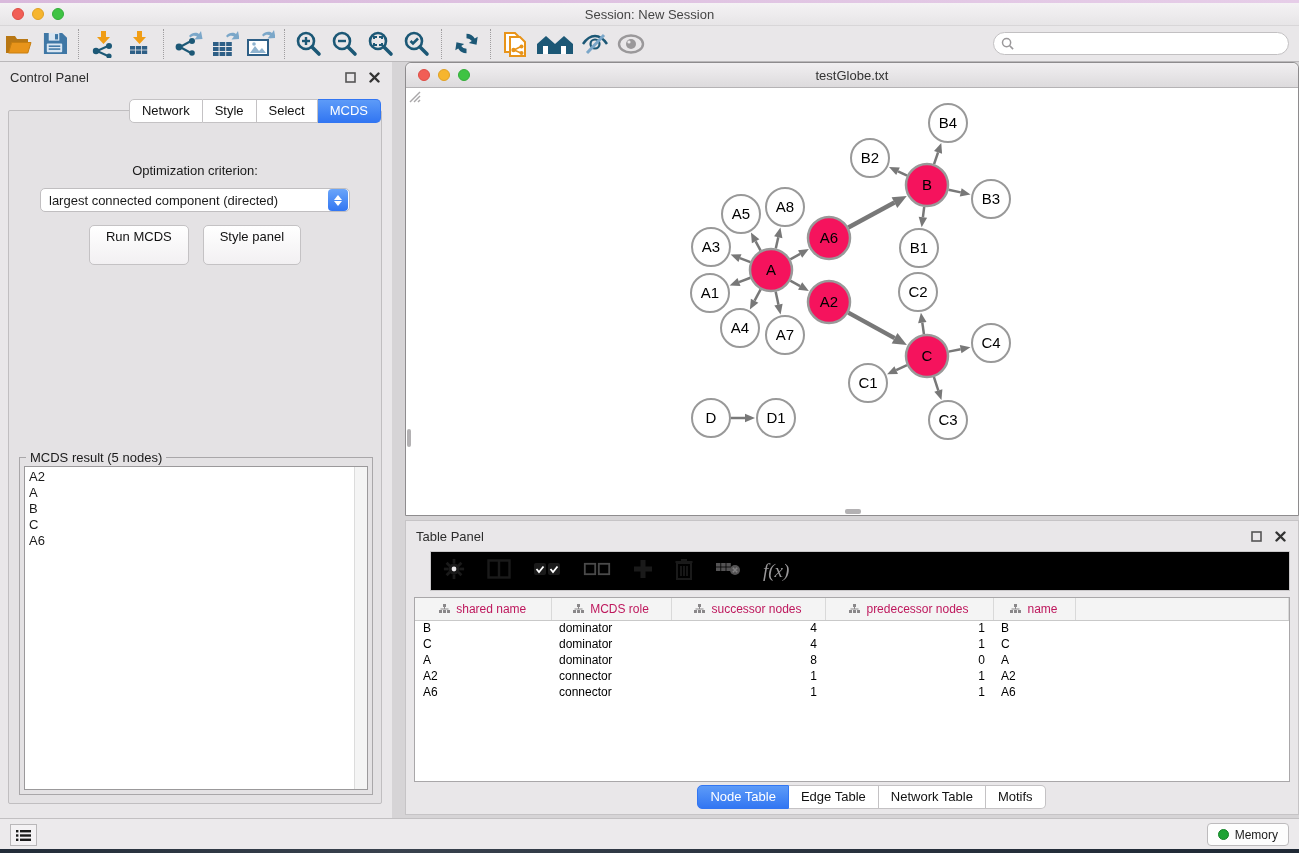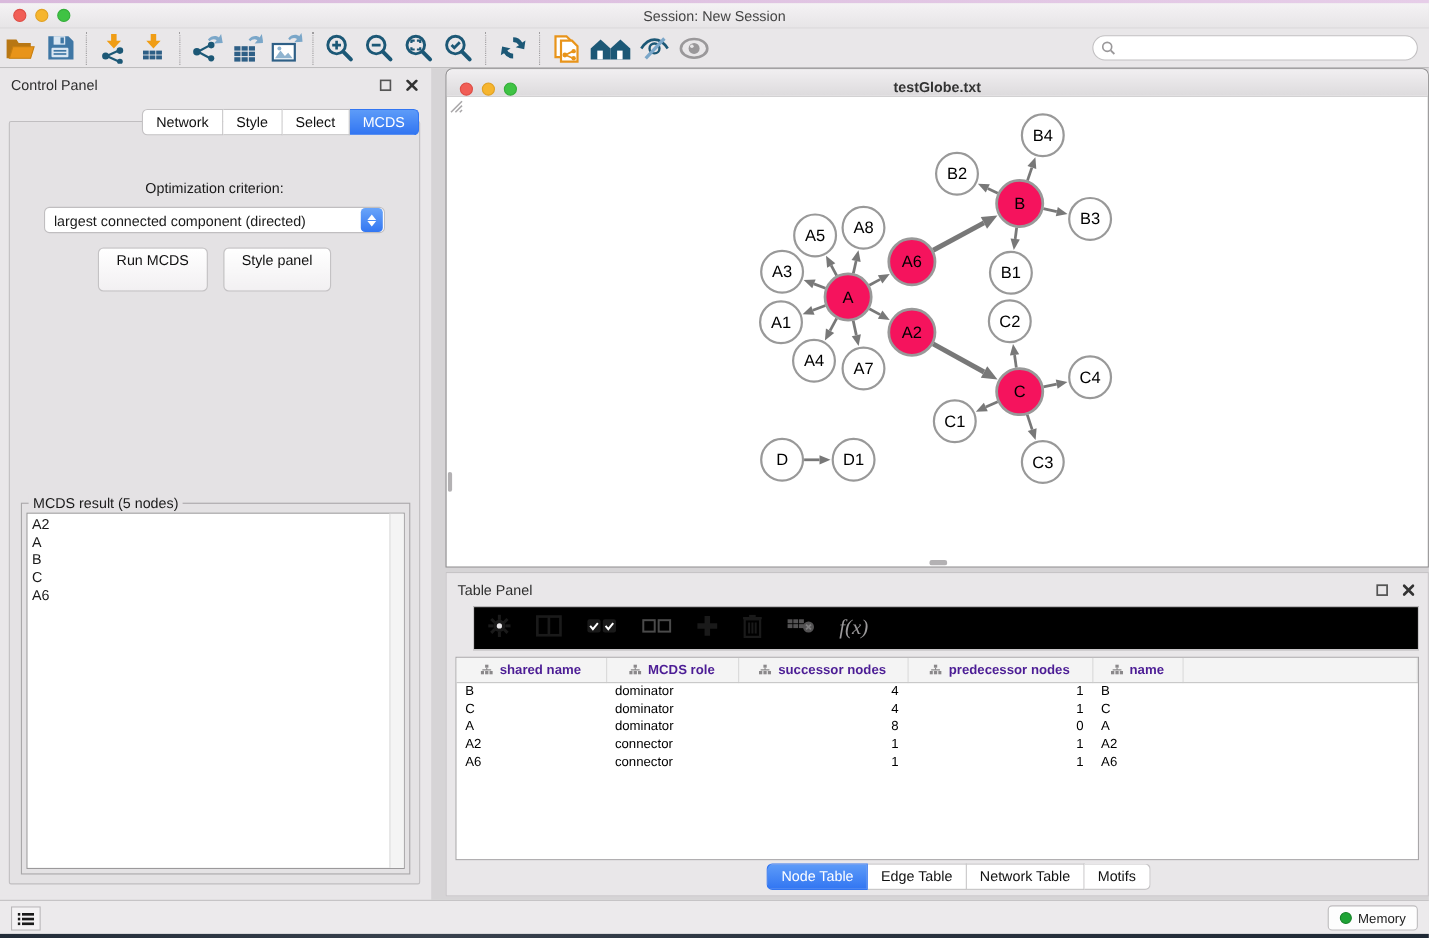--- a/index.html
+++ b/index.html
@@ -60,38 +60,38 @@
     border:1px solid #9b999b; display:flex; }
   .rl-items { flex:1; padding:2px 4px; font-size:13px; line-height:16px; }
   .rl-scroll { width:13px; background:#f4f4f4; border-left:1px solid #dcdcdc; }
 
   
   .mdi { position:absolute; left:392px; top:62px; width:907px; height:756px; background:#d6d4d6; }
 
   .net-window { position:absolute; left:13px; top:0; width:894px; height:454px;
     border:1px solid #8e8c8e; border-radius:6px 6px 0 0; background:#fff; }
   .net-title { height:25px; background:linear-gradient(#f1eff1,#dddbdd); border-bottom:1px solid #b5b3b5;
-    border-radius:6px 6px 0 0; display:flex; align-items:flex-end; position:relative;font-weight:bold; }
+    border-radius:6px 6px 0 0; display:flex; align-items:center; position:relative; }
   .net-title .title { position:absolute; left:0; right:0; text-align:center; font-size:13px; color:#333; }
   .net-canvas { position:absolute; left:1px; top:26px; right:1px; bottom:1px; background:#fff; overflow:hidden; }
   .net-canvas svg { position:absolute; left:0; top:0; }
   .grip { position:absolute; right:2px; bottom:2px; width:14px; height:14px; }
   .vthumb { position:absolute; left:0; top:340px; width:4px; height:18px; background:#b3b1b3; border-radius:2px;}
   .hthumb { position:absolute; left:438px; bottom:0; width:16px; height:5px; background:#b3b1b3; border-radius:2px;}
 
   
   .table-panel { position:absolute; left:13px; top:458px; width:894px; height:295px; background:#e9e7e9;
     border:1px solid #c6c4c6; }
   .tp-toolbar { position:absolute; left:24px; top:30px; right:8px; height:40px; background:#000000;
     border:1px solid #c9c7c9; display:flex; align-items:center; padding-left:12px; gap:22px; }
   .tp-table-wrap { position:absolute; left:8px; top:76px; right:8px; bottom:32px; background:#fff;
     border:1px solid #a9a7a9; overflow:hidden; }
   table.tp-table { border-collapse:collapse; width:100%; font-size:12px; }
   .tp-table th { background:#f4f4f4; border-right:1px solid #d9d9d9; border-bottom:1px solid #c9c9c9;
-    font-weight:bold; height:22px; font-size:12px; color:#4c1d95; }
+    font-weight:normal; height:22px; font-size:12px; color:#be185d; }
   .tp-table th .hwrap { display:flex; align-items:center; justify-content:center; gap:6px; }
   .tp-table td { height:16px; padding:0 8px; color:#000; }
   .tp-table td:nth-child(3), .tp-table td:nth-child(4) { text-align:right; }
   .tp-table col.c1 { width:136px;} .tp-table col.c2 { width:120px;} .tp-table col.c3 { width:154px;}
   .tp-table col.c4 { width:168px;} .tp-table col.c5 { width:82px;}
   .tp-tabs { position:absolute; bottom:5px; left:0; width:100%; display:flex; justify-content:center;padding-left:39px; }
 
   
   .statusbar { position:absolute; left:0; top:818px; width:100%; height:31px; background:#eceaec;
     border-top:1px solid #c2c0c2; }

